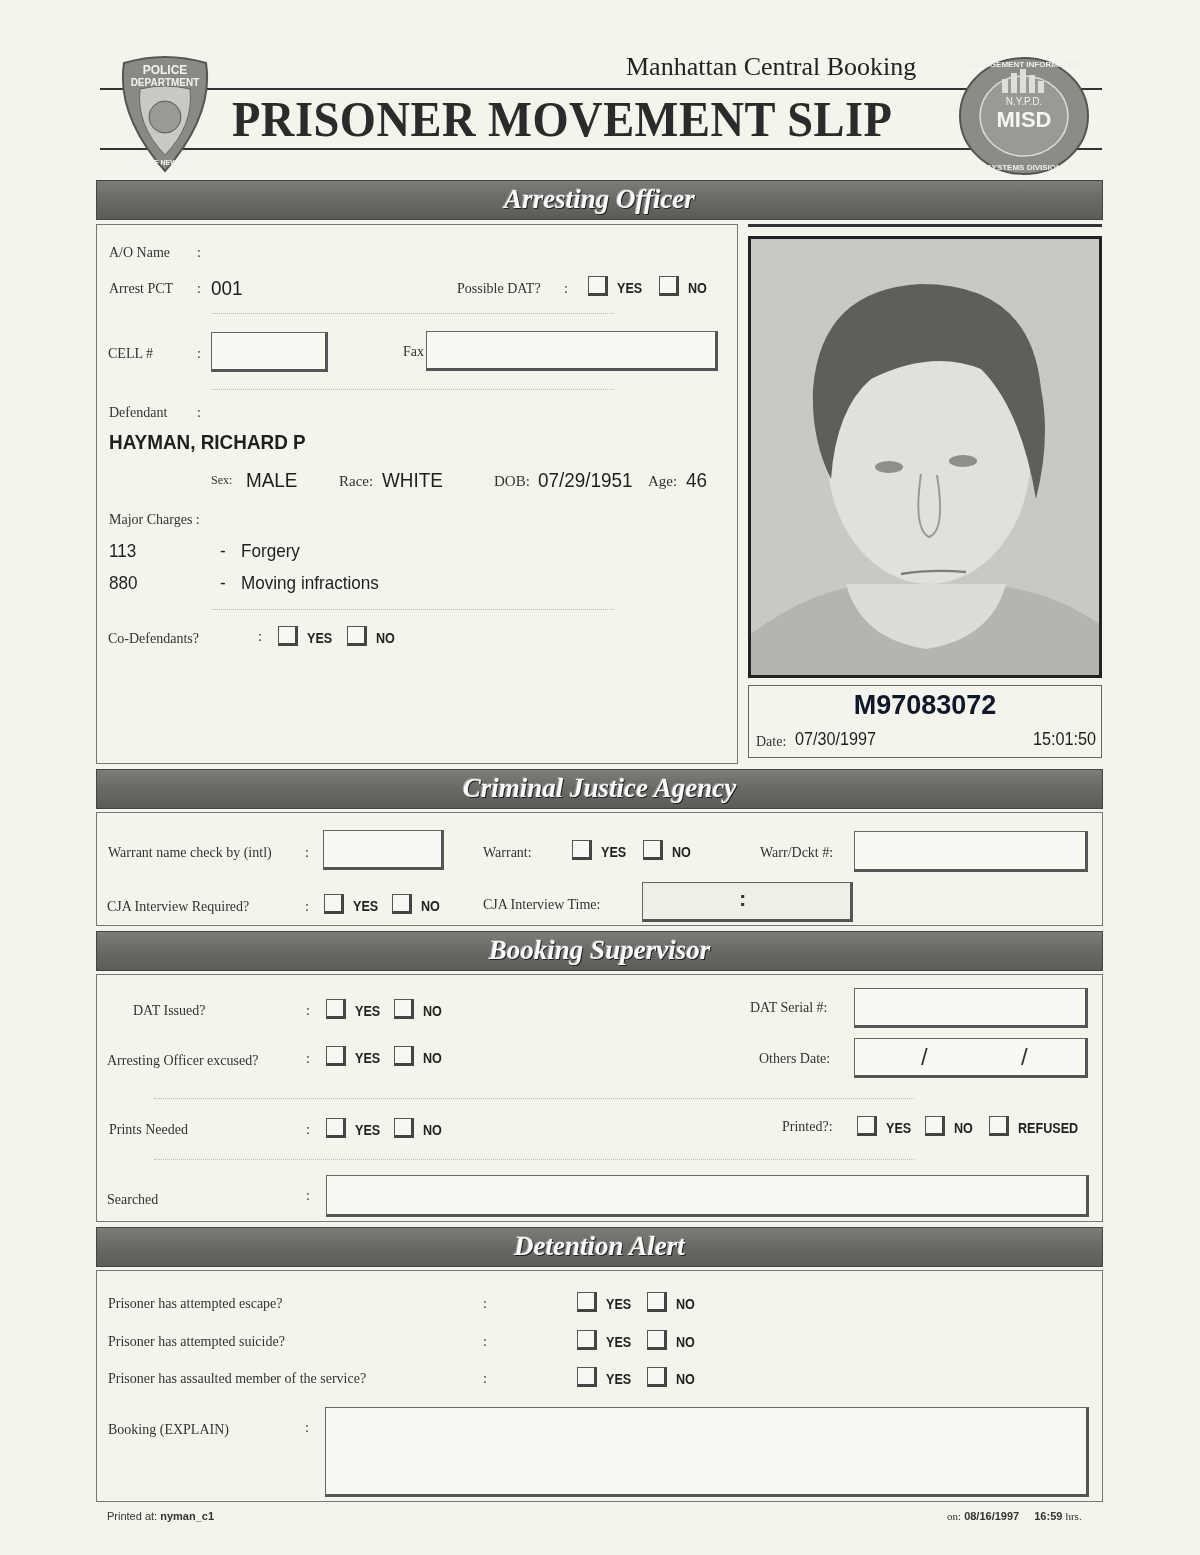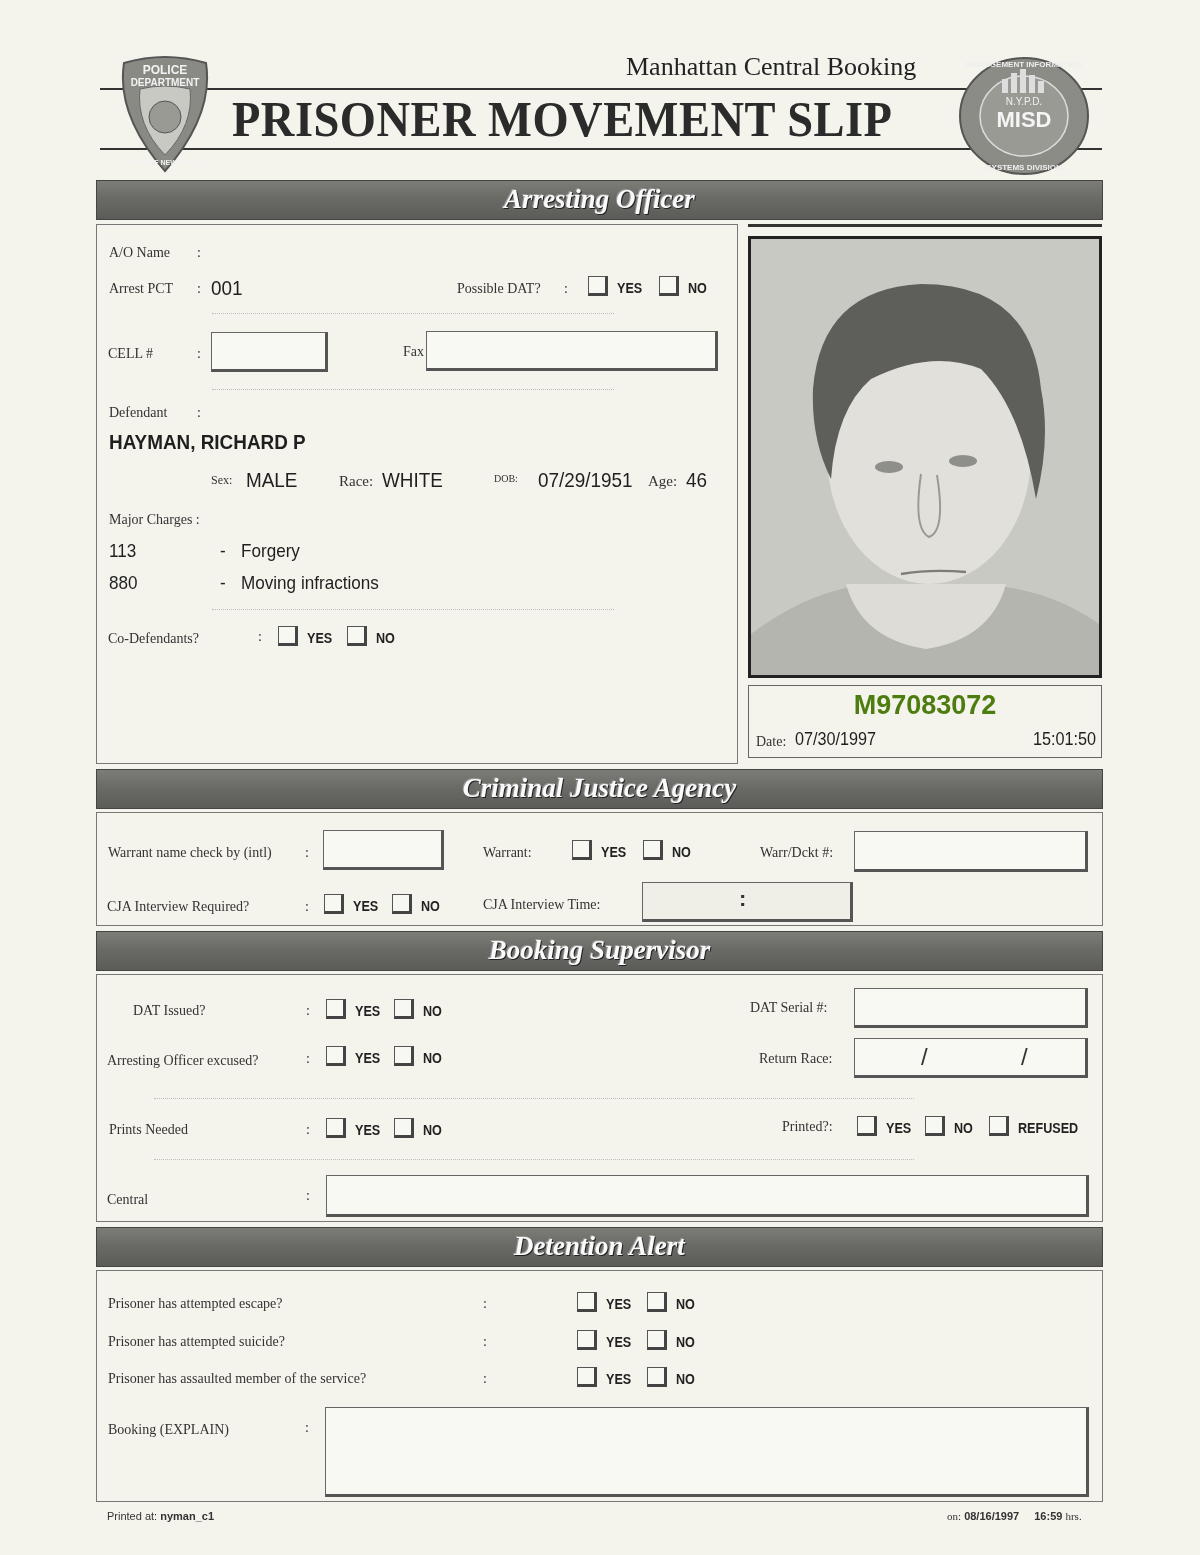--- a/index.html
+++ b/index.html
@@ -136,21 +136,21 @@
 <div class="dotline" style="left:212px; top:389px; width:402px;"></div>
 
 <div class="lbl" style="left:109px; top:405px;">Defendant</div>
 <div class="colon" style="left:197px; top:405px;">:</div>
 <div class="val" style="left:109px; top:430px; font-weight:bold; font-size:21px;">HAYMAN, RICHARD P</div>
 
 <div class="lbl" style="left:211px; top:473px; font-size:12px;">Sex:</div>
 <div class="val" style="left:246px; top:468px; font-size:21px;">MALE</div>
 <div class="lbl" style="left:339px; top:473px; font-size:15px;">Race:</div>
 <div class="val" style="left:382px; top:468px; font-size:21px;">WHITE</div>
-<div class="lbl" style="left:494px; top:473px; font-size:10px;">DOB:</div>
+<div class="lbl" style="left:494px; top:473px; font-size:15px;">DOB:</div>
 <div class="val" style="left:538px; top:468px; font-size:21px;">07/29/1951</div>
 <div class="lbl" style="left:648px; top:473px; font-size:15px;">Age:</div>
 <div class="val" style="left:686px; top:468px; font-size:21px;">46</div>
 
 <div class="lbl" style="left:109px; top:512px;">Major Charges :</div>
 
 <div>
   <div class="val" style="left:109px; top:540px;">113</div>
   <div class="val" style="left:220px; top:540px;">-</div>
   <div class="val" style="left:241px; top:540px;">Forgery</div>
@@ -179,21 +179,21 @@
     <ellipse cx="178" cy="215" rx="102" ry="130" fill="#e2e0da"></ellipse>
     <path d="M62 150 Q70 50 170 45 Q280 45 290 150 Q300 200 285 260 Q270 170 230 130 Q180 110 120 140 Q85 170 80 240 Q60 200 62 150 Z" fill="#5e5e5a"></path>
     <ellipse cx="138" cy="228" rx="14" ry="6" fill="#8e8e8a"></ellipse>
     <ellipse cx="212" cy="222" rx="14" ry="6" fill="#8e8e8a"></ellipse>
     <path d="M170 235 Q162 290 178 298 Q195 292 186 236" fill="none" stroke="#9a9a95" stroke-width="2"></path>
     <path d="M150 335 Q180 330 215 333" fill="none" stroke="#7d7d78" stroke-width="2.5"></path>
   </svg>
 </div>
 
 <div class="idbox">
-  <div class="abs sans" style="left:0; right:0; top:4px; text-align:center; font-weight:bold; font-size:27px; color:#4d7c0f;">M97083072</div>
+  <div class="abs sans" style="left:0; right:0; top:4px; text-align:center; font-weight:bold; font-size:27px; color:#0f172a;">M97083072</div>
   <div class="lbl" style="left:7px; top:48px;">Date:</div>
   <div class="val" style="left:46px; top:43px; font-size:18px;">07/30/1997</div>
   <div class="lbl" style="left:238px; top:48px;margin-top:48px;">Time:</div>
   <div class="val" style="left:284px; top:43px; font-size:18px;">15:01:50</div>
 </div>
 
 <div class="bar" style="top:769px;">
   <span>Criminal Justice Agency</span>
 </div>
 <div class="panel" style="left:96px; top:812px; width:1007px; height:114px;"></div>
@@ -238,21 +238,21 @@
 <div class="lbl" style="left:750px; top:1000px;">DAT Serial #:</div>
 <div class="box" style="left:854px; top:988px; width:234px; height:40px;"></div>
 
 <div class="lbl" style="left:107px; top:1053px;">Arresting Officer excused?</div>
 <div class="colon" style="left:306px; top:1051px;">:</div>
 <div class="cb" style="left:326px; top:1046px;"></div>
 <div class="cbl" style="left:355px; top:1050px;">YES</div>
 <div class="cb" style="left:394px; top:1046px;"></div>
 <div class="cbl" style="left:423px; top:1050px;">NO</div>
 
-<div class="lbl" style="left:759px; top:1051px;">Return Race:</div>
+<div class="lbl" style="left:759px; top:1051px;">Others Date:</div>
 <div class="box" style="left:854px; top:1038px; width:234px; height:40px;">
   <div class="abs sans" style="left:66px; top:4px; font-size:24px; color:#333; white-space:pre; letter-spacing:10px;">/     /</div>
 </div>
 
 <div class="dotline" style="left:154px; top:1098px; width:760px;"></div>
 
 <div class="lbl" style="left:109px; top:1122px;">Prints Needed</div>
 <div class="colon" style="left:306px; top:1122px;">:</div>
 <div class="cb" style="left:326px; top:1118px;"></div>
 <div class="cbl" style="left:355px; top:1122px;">YES</div>
@@ -262,21 +262,21 @@
 <div class="lbl" style="left:782px; top:1119px;">Printed?:</div>
 <div class="cb" style="left:857px; top:1116px;"></div>
 <div class="cbl" style="left:886px; top:1120px;">YES</div>
 <div class="cb" style="left:925px; top:1116px;"></div>
 <div class="cbl" style="left:954px; top:1120px;">NO</div>
 <div class="cb" style="left:989px; top:1116px;"></div>
 <div class="cbl" style="left:1018px; top:1120px;">REFUSED</div>
 
 <div class="dotline" style="left:154px; top:1159px; width:760px;"></div>
 
-<div class="lbl" style="left:107px; top:1192px;">Central</div>
+<div class="lbl" style="left:107px; top:1192px;">Searched</div>
 <div class="colon" style="left:306px; top:1188px;">:</div>
 <div class="box" style="left:326px; top:1175px; width:763px; height:42px;"></div>
 
 <div class="bar" style="top:1227px;">
   <span>Detention Alert</span>
 </div>
 <div class="panel" style="left:96px; top:1270px; width:1007px; height:232px;"></div>
 
 <div>
   <div class="lbl" style="left:108px; top:1296px;">Prisoner has attempted escape?</div>

